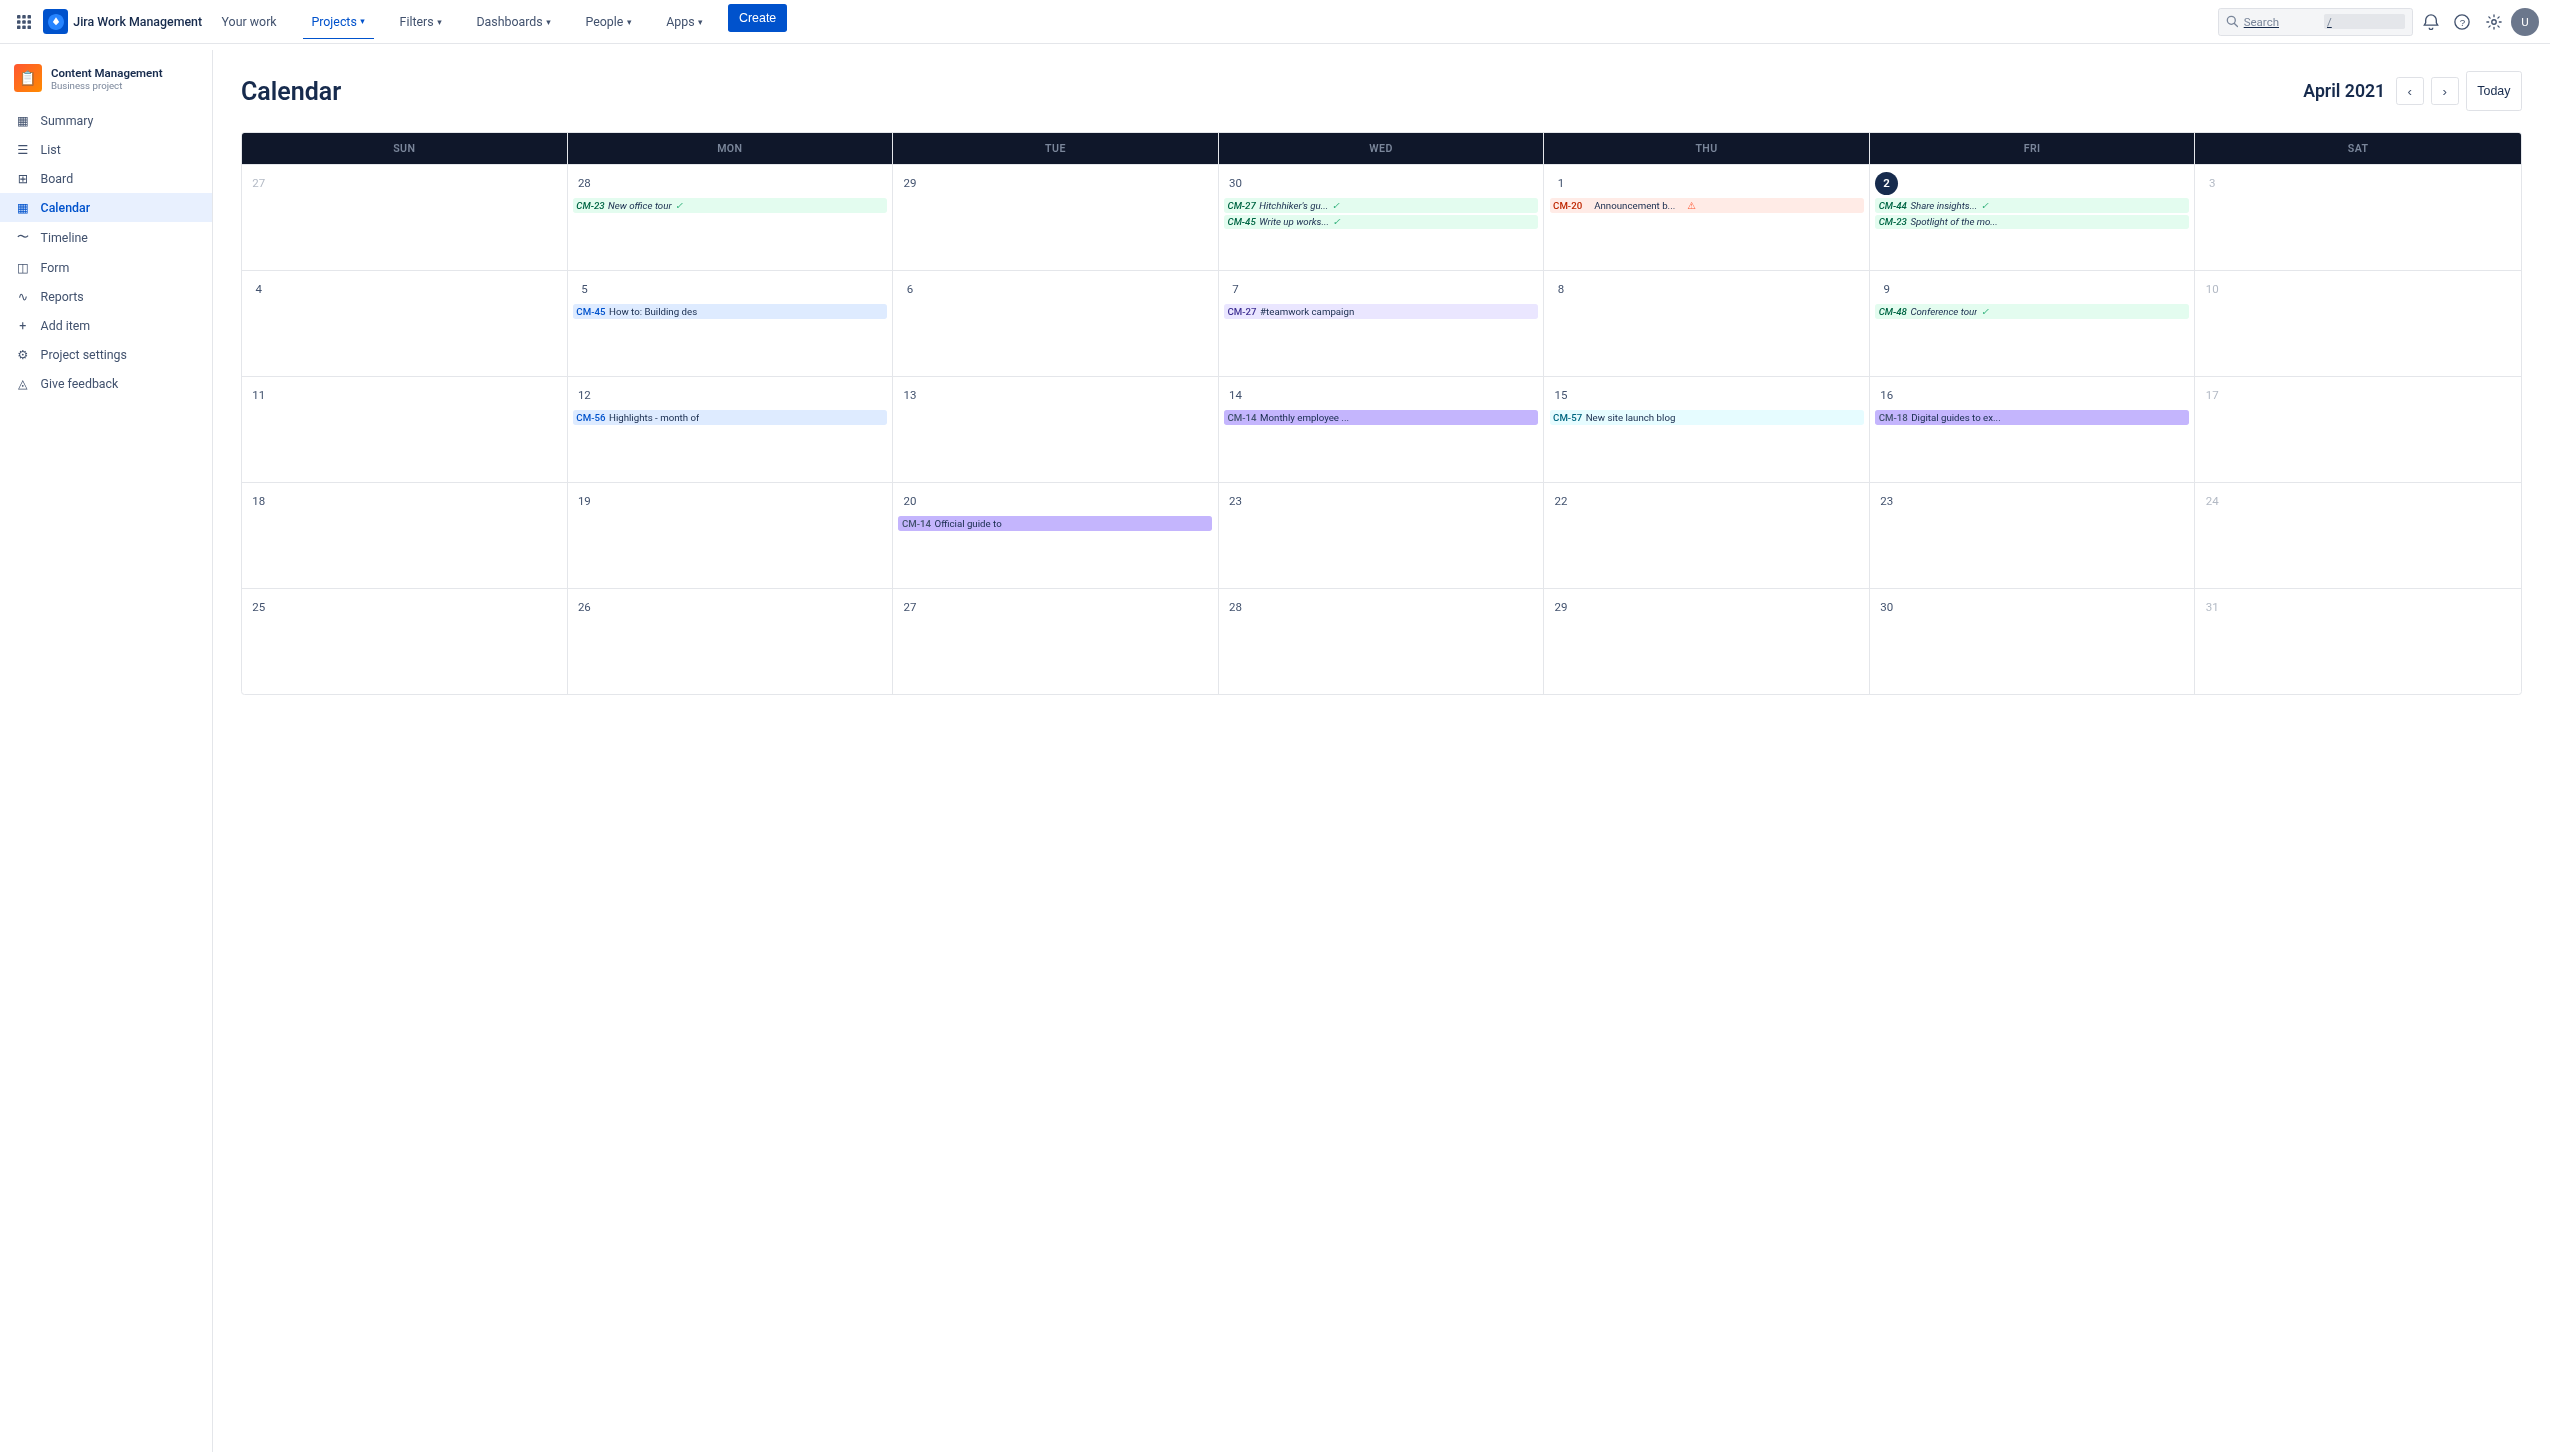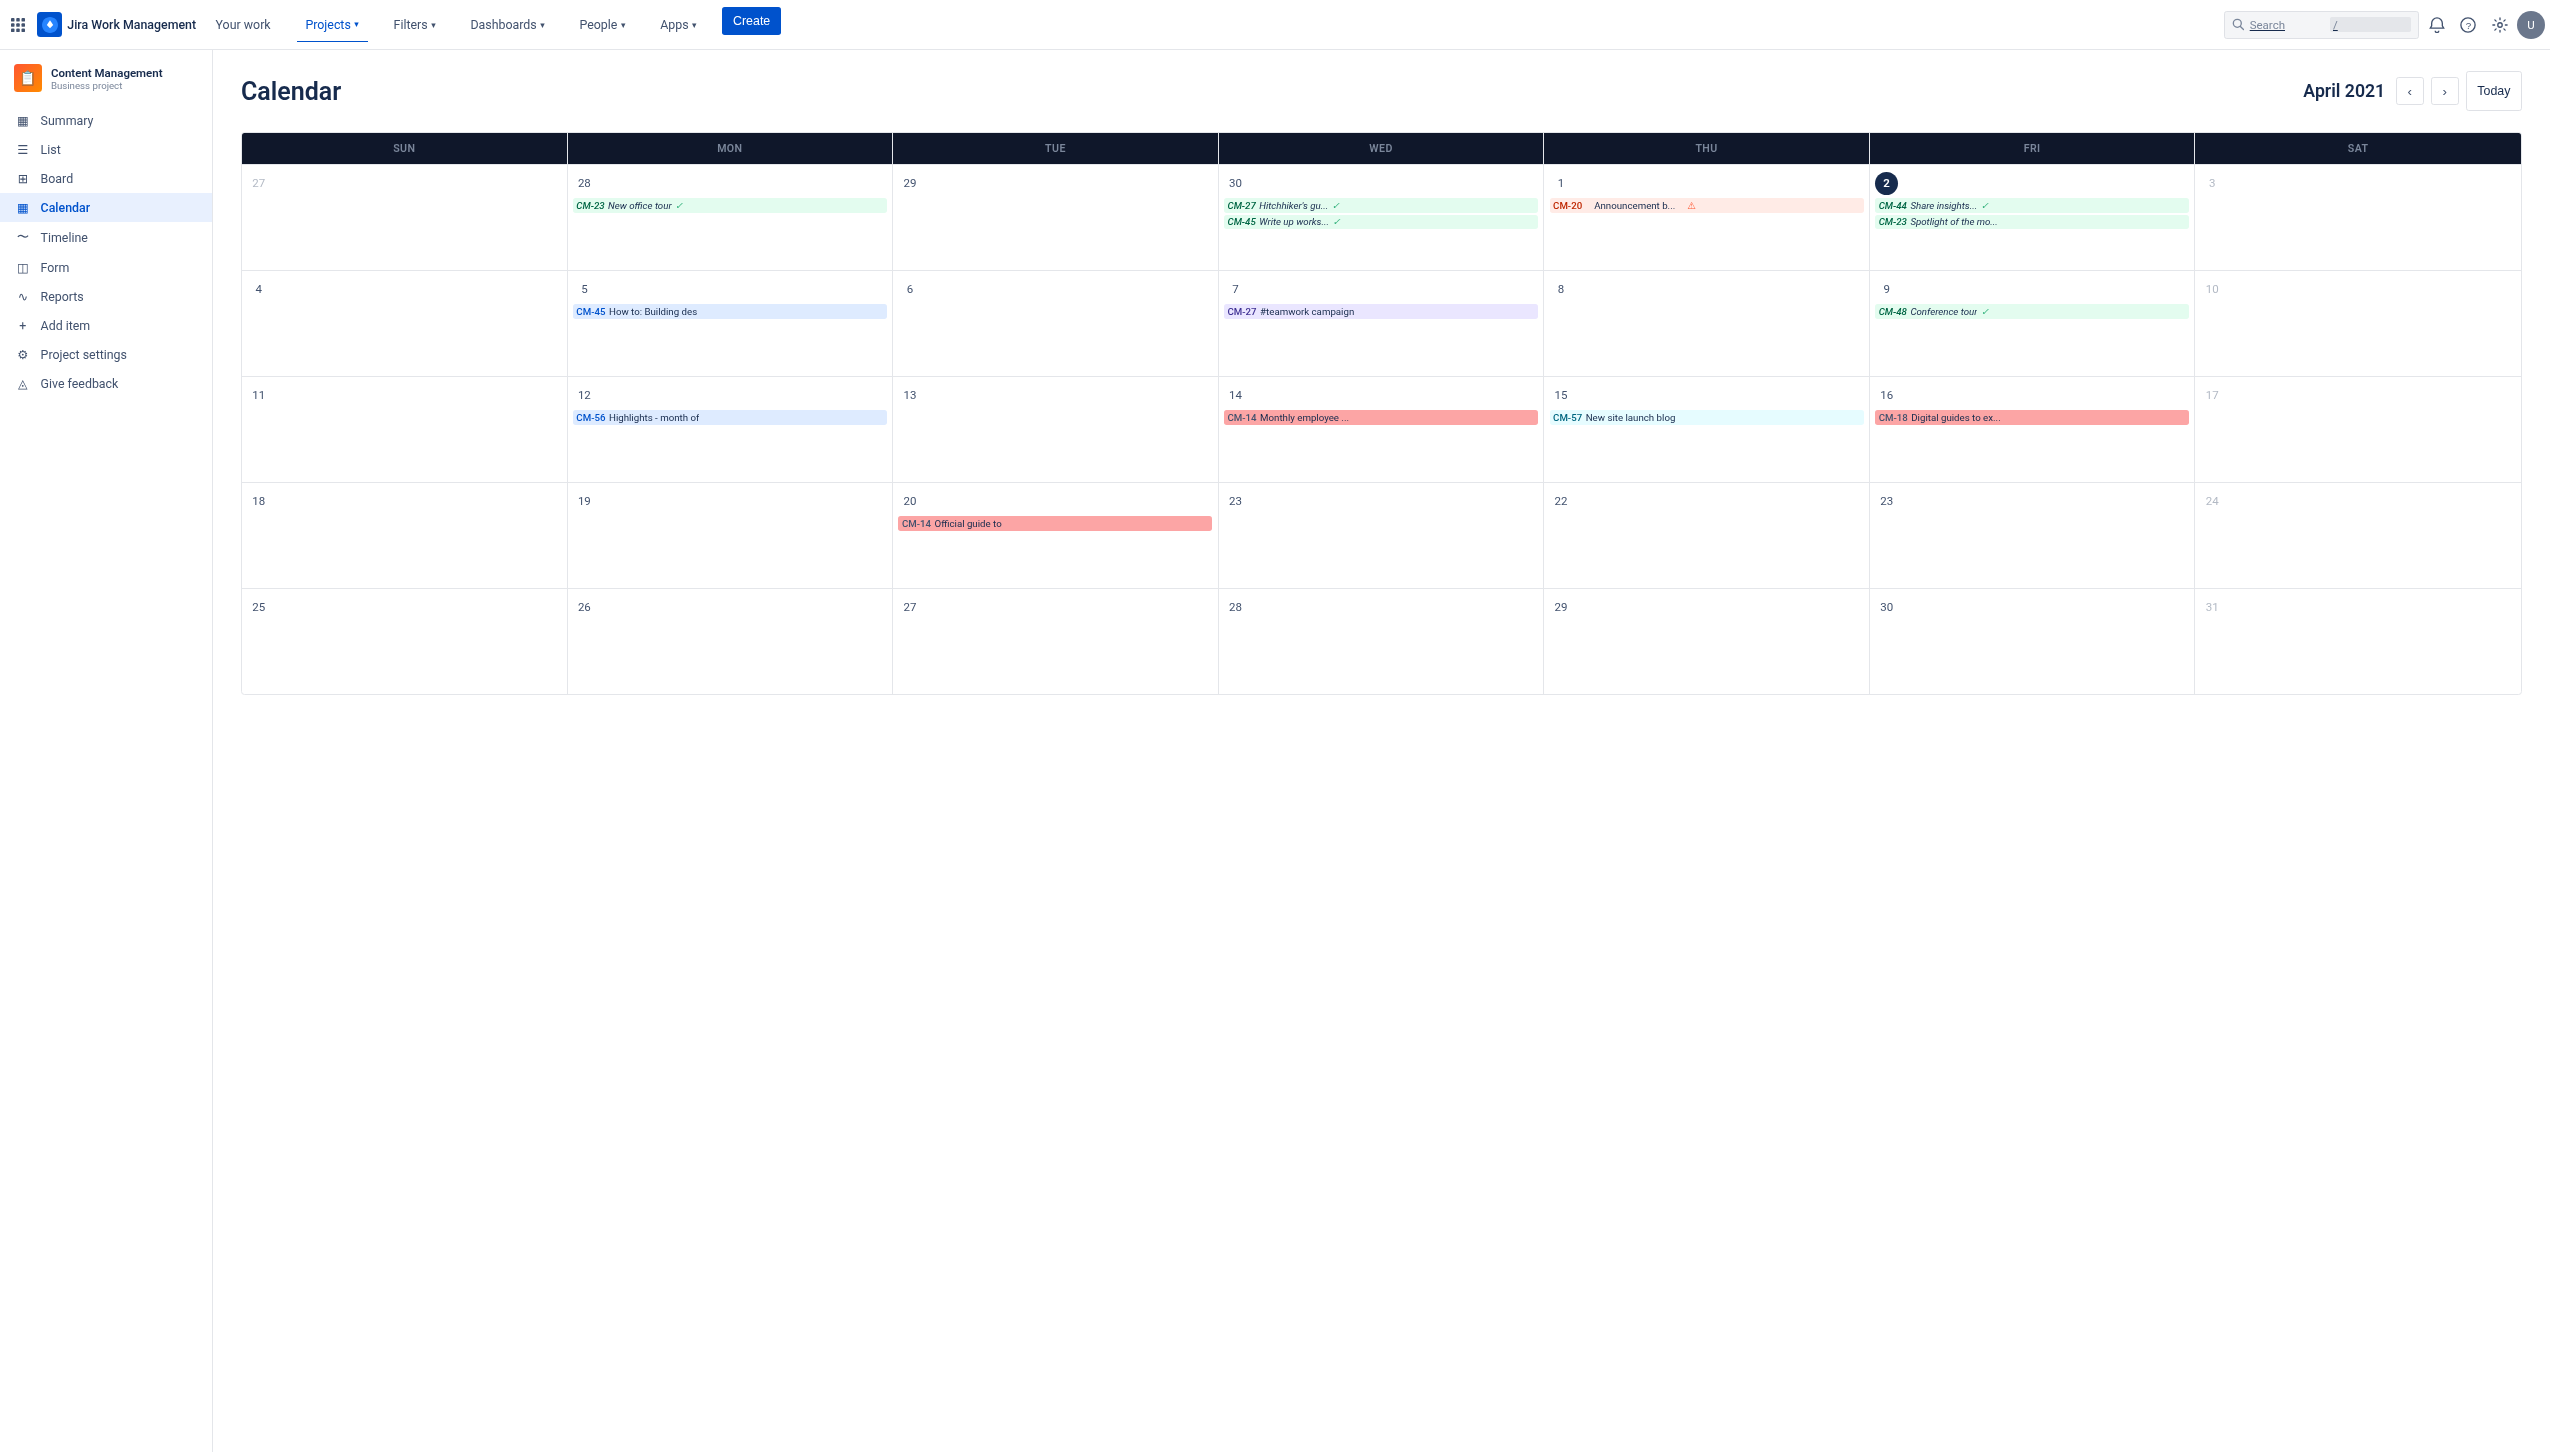--- a/index.html
+++ b/index.html
@@ -1,22 +1,22 @@
 <!DOCTYPE html>
 <html style="font-size:14px"><head>
   <meta charset="utf-8">
   <style>
     * { box-sizing: border-box; margin: 0; padding: 0; }
     body { font-family: -apple-system, BlinkMacSystemFont, 'Segoe UI', Roboto, sans-serif; background: #fff; color: #172b4d; font-size: 12.4px; }
 
     
     .topnav {
-      display: flex; align-items: center; height: 50px;
+      display: flex; align-items: center; height: 44px;
       background: #fff; border-bottom: 0.9px solid #e4e6ea;
-      padding: 0 5px; gap: 3.5px; position: fixed; top: 0; left: 0; right: 0; z-index: 100;
+      padding: 0 11px; gap: 3.5px; position: fixed; top: 0; left: 0; right: 0; z-index: 100;
     }
     .topnav-grid-icon { width: 25px; height: 25px; display: flex; align-items: center; justify-content: center; cursor: pointer; color: #42526e; margin-right: 3.5px; }
     .topnav-logo { display: flex; align-items: center; gap: 5.3px; text-decoration: none; margin-right: 7px; }
     .topnav-logo-icon { width: 25px; height: 25px; background: #0052cc; border-radius: 3.5px; display: flex; align-items: center; justify-content: center; }
     .topnav-logo-text { font-size: 12.4px; color: #172b4d; font-weight: 500; }
     .topnav-nav { display: flex; align-items: flex-start; gap: 17px; flex: 1; }
     .topnav-nav-item {
       padding: 0 8.9px; height: 35px; display: flex; align-items: center; gap: 3.5px;
       font-size: 12.4px; color: #42526e; cursor: pointer; border-radius: 2.7px;
       text-decoration: none; white-space: nowrap;
@@ -115,21 +115,21 @@
     .cal-event.green { background: #e3fcef; font-style: italic; }
     .cal-event.green .cal-event-id { color: #006644; }
     .cal-event.blue { background: #deebff; }
     .cal-event.blue .cal-event-id { color: #0052cc; }
     .cal-event.purple { background: #eae6ff; }
     .cal-event.purple .cal-event-id { color: #403294; }
     .cal-event.teal { background: #e6fcff; }
     .cal-event.teal .cal-event-id { color: #006680; }
     .cal-event.red { background: #ffebe6; gap: 12px; }
     .cal-event.red .cal-event-id { color: #bf2600; }
-    .cal-event.gray { background: #fca5a5; }
+    .cal-event.gray { background: #c4b5fd; }
     .cal-event.gray .cal-event-id { color: #42526e; }
     .check-icon { color: #36b37e; font-size: 9.7px; }
     .error-icon { color: #ff5630; font-size: 9.7px; }
   </style>
 </head>
 <body>
 
 <nav class="topnav">
   <div class="topnav-grid-icon">
     <svg width="14" height="14" viewBox="0 0 16 16" fill="currentColor">

